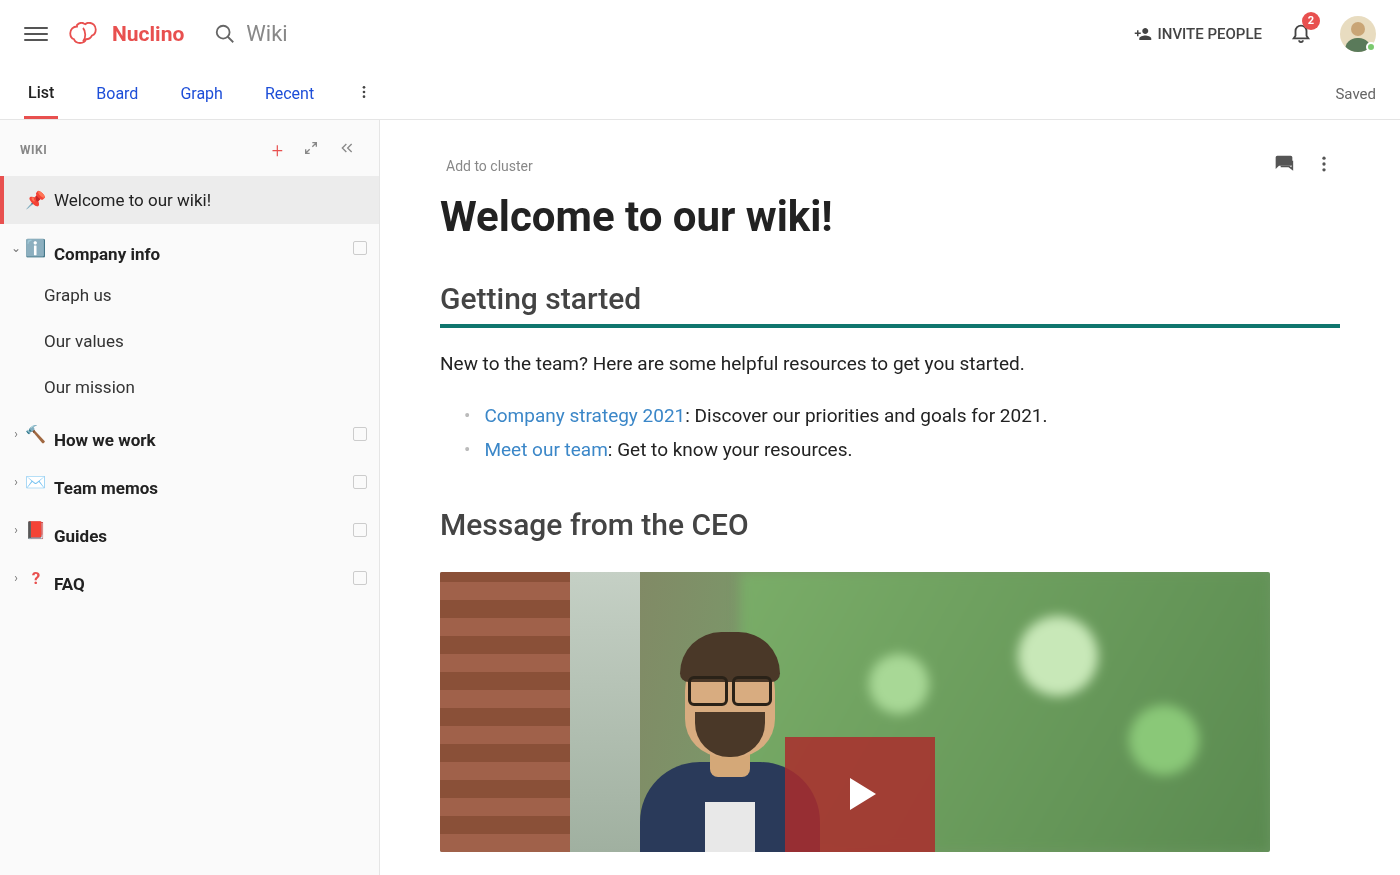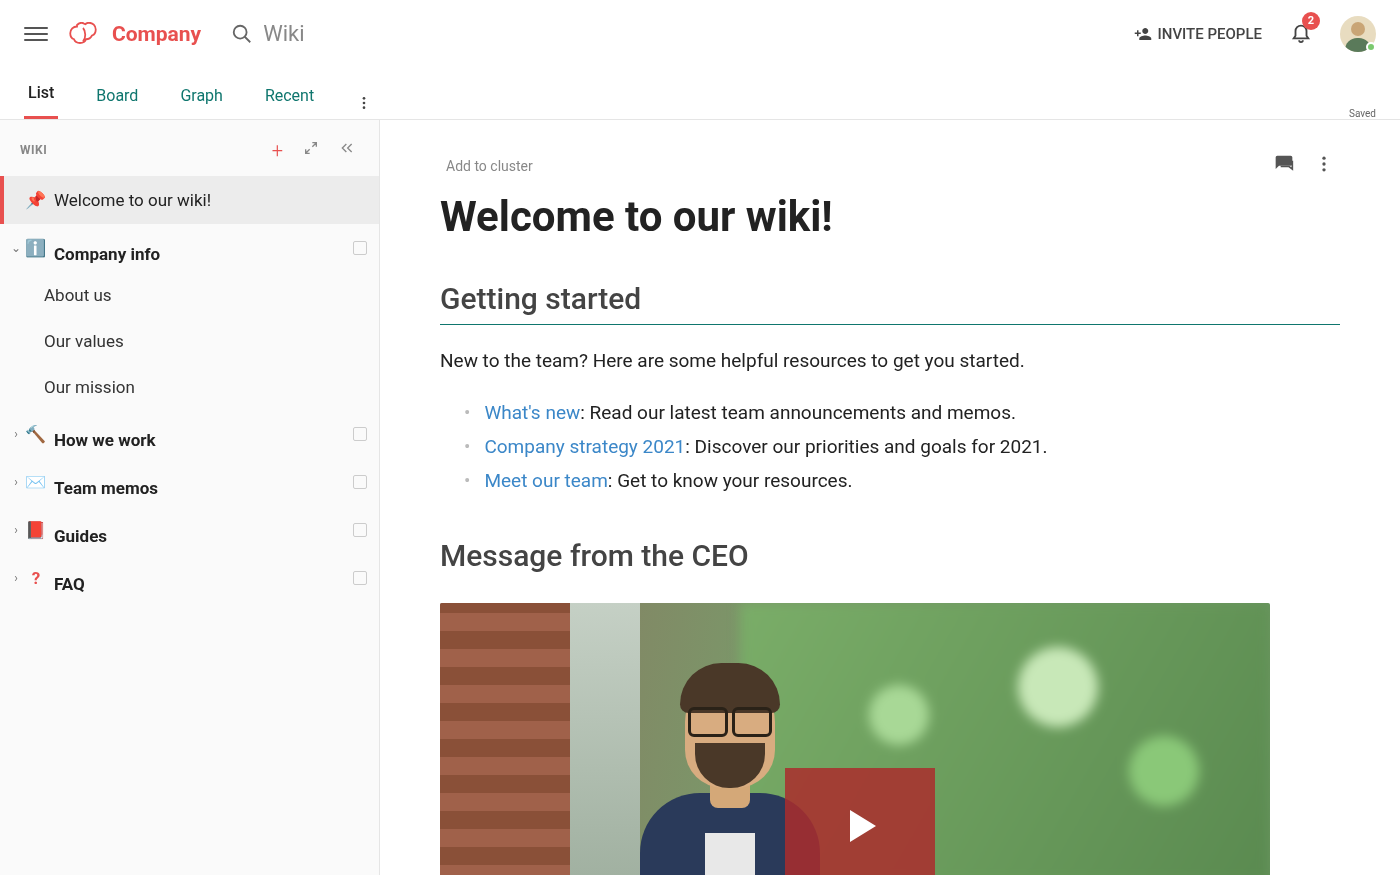--- a/index.html
+++ b/index.html
@@ -18,26 +18,26 @@
 .invite svg { width:18px; height:18px; }
 .bell-wrap { position:relative; margin-right:28px; cursor:pointer; }
 .bell-wrap svg { width:22px; height:24px; color:#444; }
 .badge { position:absolute; top:-8px; right:-8px; background:#e8504f; color:#fff; font-size:11px; font-weight:700; border-radius:50%; width:18px; height:18px; display:flex; align-items:center; justify-content:center; }
 .avatar { width:36px; height:36px; border-radius:50%; background:#e8dcc0; position:relative; display:flex; align-items:center; justify-content:center; overflow:hidden; }
 .avatar-head { width:14px; height:14px; border-radius:50%; background:#c9a576; position:absolute; top:6px; }
 .avatar-body { width:26px; height:18px; border-radius:12px 12px 0 0; background:#5a7a5a; position:absolute; bottom:-4px; }
 .presence { position:absolute; bottom:0; right:0; width:10px; height:10px; border-radius:50%; background:#7bc96f; border:2px solid #fff; }
 
 
-.tabrow { height:52px; display:flex; align-items:flex-end; padding:0 24px; border-bottom:1px solid #e5e5e5; }
-.tab { font-size:16px; color:#0f766e; padding:14px 4px; margin-right:34px; cursor:pointer; }
+.tabrow { height:52px; display:flex; align-items:center; padding:0 24px; border-bottom:1px solid #e5e5e5; }
+.tab { font-size:16px; color:#1d4ed8; padding:14px 4px; margin-right:34px; cursor:pointer; }
 .tab.active { color:#222; font-weight:500; border-bottom:3px solid #e8504f; }
 .tabmenu { color:#444; cursor:pointer; padding:4px; }
 .tabrow .spacer { flex:1; }
-.saved { font-size:10px; color:#666; }
+.saved { font-size:15px; color:#666; }
 
 
 .main { display:flex; height:calc(875px - 120px); }
 .sidebar { width:380px; border-right:1px solid #e5e5e5; background:#fafafa; overflow-y:auto; }
 .sb-head { display:flex; align-items:center; padding:14px 20px 10px; gap:12px; }
 .sb-title { flex:1; font-size:12px; font-weight:700; letter-spacing:.5px; color:#888; }
 .sb-act { color:#888; cursor:pointer; padding:4px; }
 .sb-act.plus { color:#e8504f; font-size:20px; font-weight:300; }
 .sb-act svg { width:16px; height:16px; }
 
@@ -50,21 +50,21 @@
 .node .chk { width:14px; height:14px; border:1.5px solid #ccc; border-radius:2px; }
 .child { padding-left:44px; height:46px; display:flex; align-items:center; font-size:17px; color:#333; cursor:pointer; }
 
 
 .content { flex:1; padding:28px 60px 0 60px; overflow-y:auto; position:relative; }
 .ctop { display:flex; align-items:center; margin-bottom:8px;margin-left:6px; }
 .breadcrumb { font-size:14px; color:#888; flex:1; }
 .cact { color:#555; cursor:pointer; padding:6px; margin-left:8px; }
 .cact svg { width:20px; height:20px; }
 h1.title { font-size:42px; font-weight:700; color:#222; margin:4px 0 40px; }
-h2.sec { font-size:30px; font-weight:500; color:#444; padding-bottom:8px; border-bottom:1px solid #0f766e; margin-bottom:22px; }
+h2.sec { font-size:30px; font-weight:500; color:#444; padding-bottom:8px; border-bottom:4px solid #0f766e; margin-bottom:22px; }
 .para { font-size:19px; color:#222; margin-bottom:20px; line-height:1.5; }
 .para b { font-weight:400; }
 ul.links { list-style:none; margin:0 0 40px 24px; }
 ul.links li { font-size:19px; line-height:1.8; color:#222; }
 ul.links li::before { content:"•"; color:#bbb; margin-right:14px; }
 ul.links a { color:#3b87c8; text-decoration:none; }
 
 .video { width:830px; height:280px; position:relative; border-radius:2px; overflow:hidden; background:linear-gradient(100deg,#8a7560 0%,#7a9a6a 40%,#6a9560 100%); }
 .v-brick { position:absolute; left:0; top:0; width:130px; height:100%; background:repeating-linear-gradient(0deg,#a0614a 0 18px,#8a5038 18px 36px); }
 .v-window { position:absolute; left:130px; top:0; width:70px; height:100%; background:linear-gradient(180deg,#c5d0c5,#a0b0a0); }
@@ -89,21 +89,21 @@
   <div class="ham">
       <span></span>
       <span></span>
       <span></span>
     </div>
   <div class="logo">
     <svg viewBox="0 0 48 32" fill="none" stroke="#e8504f" stroke-width="2.4">
       <path d="M12 6c-5 0-9 4-9 9 0 4 2 7 5 8 1 3 4 5 8 5s7-2 8-5c4 0 7-3 8-5 3-1 5-4 5-8 0-5-4-9-9-9-2 0-4 1-5 2-2-1-3-2-5-2-2 0-4 1-6 3z"></path>
       <path d="M20 8c2 2 3 5 3 9s-1 7-3 9"></path>
     </svg>
-    <span>Company</span>
+    <span>Nuclino</span>
   </div>
   <div class="search">
     <svg viewBox="0 0 24 24" fill="none" stroke="currentColor" stroke-width="2">
         <circle cx="10" cy="10" r="7"></circle>
         <line x1="21" y1="21" x2="15" y2="15"></line>
       </svg>
     <span class="search-text">Wiki</span>
   </div>
   <div class="invite">
     <svg viewBox="0 0 24 24" fill="currentColor">
@@ -161,21 +161,21 @@
       <span class="ic">📌</span>
       <span class="lbl">Welcome to our wiki!</span>
     </div>
 
     <div class="node bold">
       <span class="chev">⌄</span>
       <span class="ic">ℹ️</span>
       <span class="lbl">Company info</span>
       <span class="chk"></span>
     </div>
-    <div class="child">About us</div>
+    <div class="child">Graph us</div>
     <div class="child">Our values</div>
     <div class="child">Our mission</div>
 
     <div class="node bold">
       <span class="chev">›</span>
       <span class="ic">🔨</span>
       <span class="lbl">How we work</span>
       <span class="chk"></span>
     </div>
     <div class="node bold">
@@ -212,21 +212,20 @@
           </svg></div>
     </div>
 
     <h1 class="title">Welcome to our wiki!</h1>
 
     <h2 class="sec">Getting started</h2>
     <p class="para">
       <b>New to the team?</b><span> Here are some helpful resources to get you started.</span>
     </p>
     <ul class="links">
-      <li><a>What's new</a><span>: Read our latest team announcements and memos.</span></li>
       <li><a>Company strategy 2021</a><span>: Discover our priorities and goals for 2021.</span></li>
       <li><a>Meet our team</a><span>: Get to know your resources.</span></li>
     </ul>
 
     <h2 class="sec" style="border:none">Message from the CEO</h2>
     <div class="video">
       <div class="v-blur"></div>
       <div class="v-brick"></div>
       <div class="v-window"></div>
       <div class="v-person">

